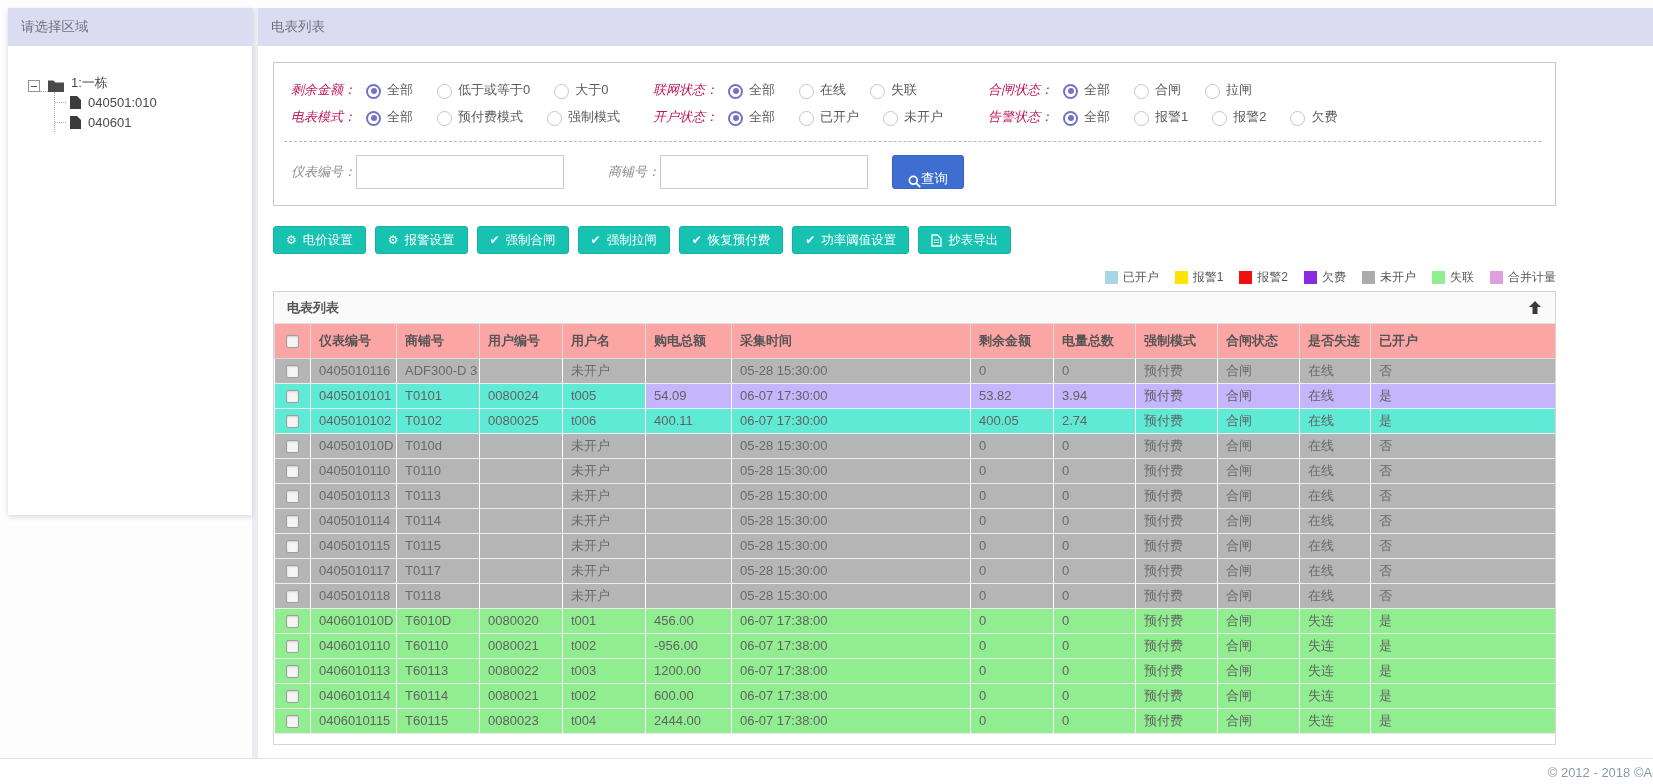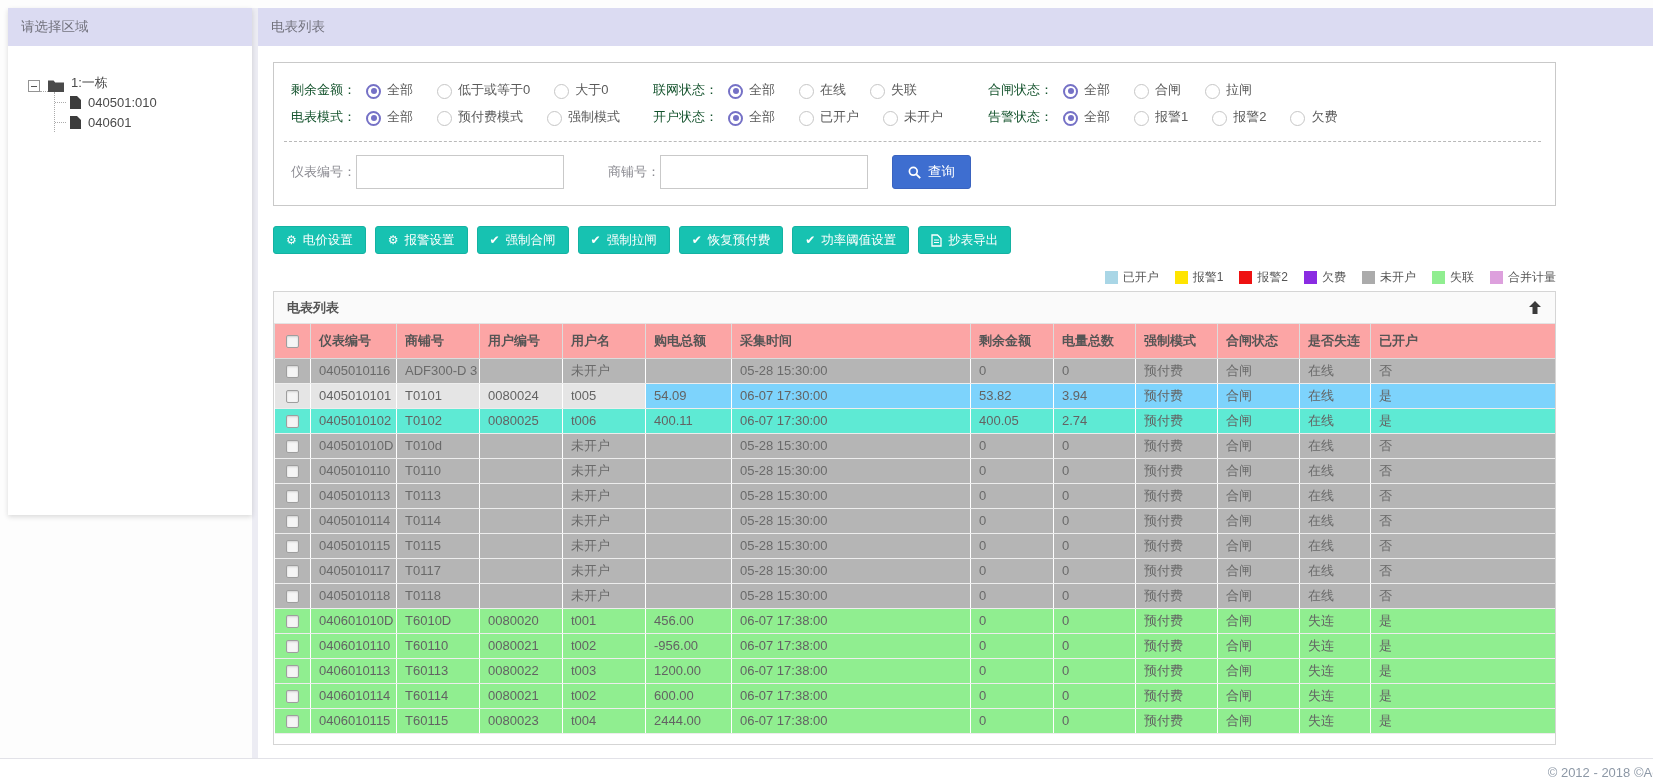--- a/index.html
+++ b/index.html
@@ -29,32 +29,32 @@
   .tree-label { padding-left:2px; }
 
   
   #main { position:absolute; left:258px; top:8px; width:1490px; height:750px; background:#fff; }
   .main-content { padding:16px 0 0 15px; }
 
   .filter-box { width:1283px; border:1px solid #c9c9c9; padding:13px 0 16px 10px; }
   .filter-row { display:flex; align-items:center; height:27px; font-size:13px; }
   .fgroup { display:flex; align-items:center; }
   .fg0 { width:362px; } .fg1 { width:335px; }
-  .glabel { width:72px; text-align:right; color:#14532d; flex:0 0 auto; }
+  .glabel { width:72px; text-align:right; color:#be185d; flex:0 0 auto;font-style:italic; }
   .fopt { display:flex; align-items:flex-end; margin-left:10px; margin-right:14px; color:#5a5a5a; cursor:pointer; }
   .radio { width:15px; height:15px; border-radius:50%; border:1px solid #c6c6c6; background:#fff; margin-right:6px; flex:0 0 auto; position:relative; }
   .radio.sel { border:2px solid #7571c6; }
   .radio.sel::after { content:''; position:absolute; left:2.5px; top:2.5px; width:6px; height:6px; border-radius:50%; background:#7571c6; }
 
   .dashed-sep { border-top:1px dashed #b9b9b9; margin:11px 14px 0 0; }
   .input-row { display:flex; align-items:center; margin-top:13px; height:34px; font-size:13px; color:#8b8b92; }
-  .ilabel { width:72px; text-align:right; flex:0 0 auto; }
+  .ilabel { width:72px; text-align:right; flex:0 0 auto;font-style:italic; }
   .ilabel2 { width:96px; }
   input.text { width:208px; height:34px; border:1px solid #c9c9c9; padding:0 8px; font-size:13px; color:#444; background:#fff; outline:none; }
-  .btn-search { display:flex; align-items:center; gap:7px; background:#3e6ed0; color:#fff; border:1px solid #3a63bf;
+  .btn-search { display:flex; align-items:flex-end; background:#3e6ed0; color:#fff; border:1px solid #3a63bf;
                 border-radius:3px; padding:0 15px; height:34px; font-size:13.5px; margin-left:24px; cursor:pointer; }
 
   .actions { display:flex; gap:9px; margin-top:20px; }
   .btn-teal { display:flex; align-items:center; gap:6px; background:#17c2b1; border:1px solid #14b2a2; color:#fff;
               border-radius:3px; padding:0 12px; height:28px; font-size:12.5px; cursor:pointer; }
   .btn-teal .bicon { font-size:12px; line-height:1; display:flex; }
 
   .legend { display:flex; justify-content:flex-end; align-items:center; gap:16px; width:1283px; margin-top:15px;
             font-size:12px; color:#555; }
   .legend-item { display:flex; align-items:center; gap:5px; }
@@ -66,22 +66,22 @@
   .tp-arrow { display:flex; cursor:pointer; }
 
   table.meter { border-collapse:collapse; table-layout:fixed; width:1281px; font-size:13px; }
   table.meter th { height:34px; background:#fca5a5; border:1px solid #dcdcdc; border-top:none; font-weight:bold;
                    color:#555; text-align:left; padding:0 8px; overflow:hidden; white-space:nowrap; }
   table.meter th.cbx-col, table.meter td.cbx-col { text-align:center; padding:0; }
   table.meter td { height:25px; padding:0 8px; color:#636363; border-right:1px solid rgba(255,255,255,.65);
                    border-bottom:1px solid #ededed; overflow:hidden; white-space:nowrap; }
   tr.st-unopened td { background:#b5b5b5; color:#6a6a6a; }
   tr.st-opened td { background:#5eead4; }
-  tr.st-alarm1 td { background:#7dd3fc; }
-  tr.st-alarm1 td:nth-child(-n+5) { background:#e5e5e5; }
+  tr.st-alarm1 td { background:#c4b5fd; }
+  tr.st-alarm1 td:nth-child(-n+5) { background:#5eead4; }
   tr.st-disc td { background:#90ee90; }
   .cbx { display:inline-block; width:13px; height:13px; background:#f5f5f5; border:1px solid #9e9e9e; border-radius:2px;
          box-shadow:inset 0 1px 2px rgba(0,0,0,.15); vertical-align:middle; cursor:pointer; }
 
   
   .footer { position:absolute; left:0; top:758px; width:1653px; height:26px; background:#fff; border-top:1px solid #e2e2e8; }
   .footer .copy { position:absolute; right:-10px; top:6px; font-size:13px; color:#8d98a6; white-space:nowrap; }
 </style>
 </head>
 <body>

